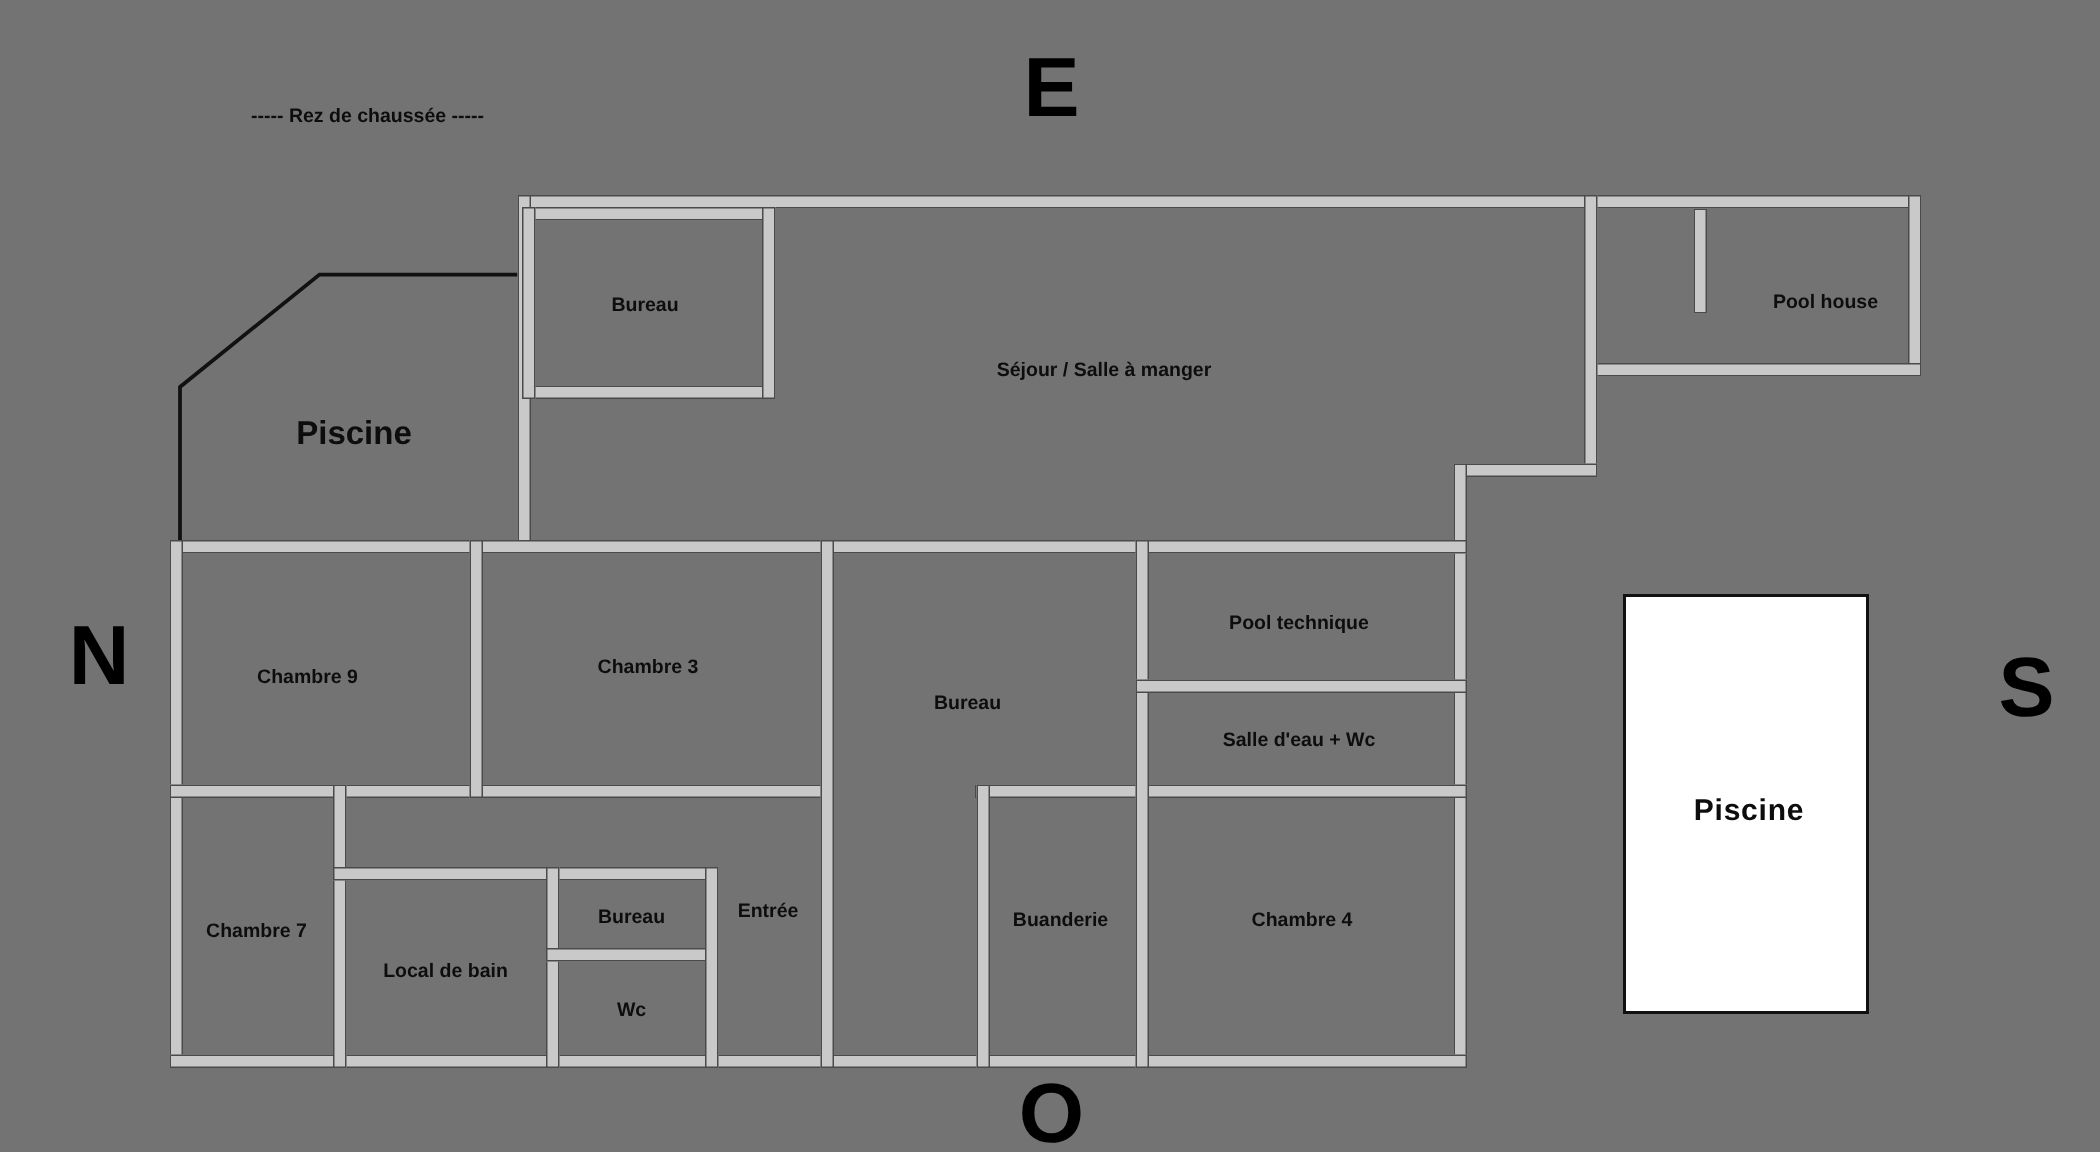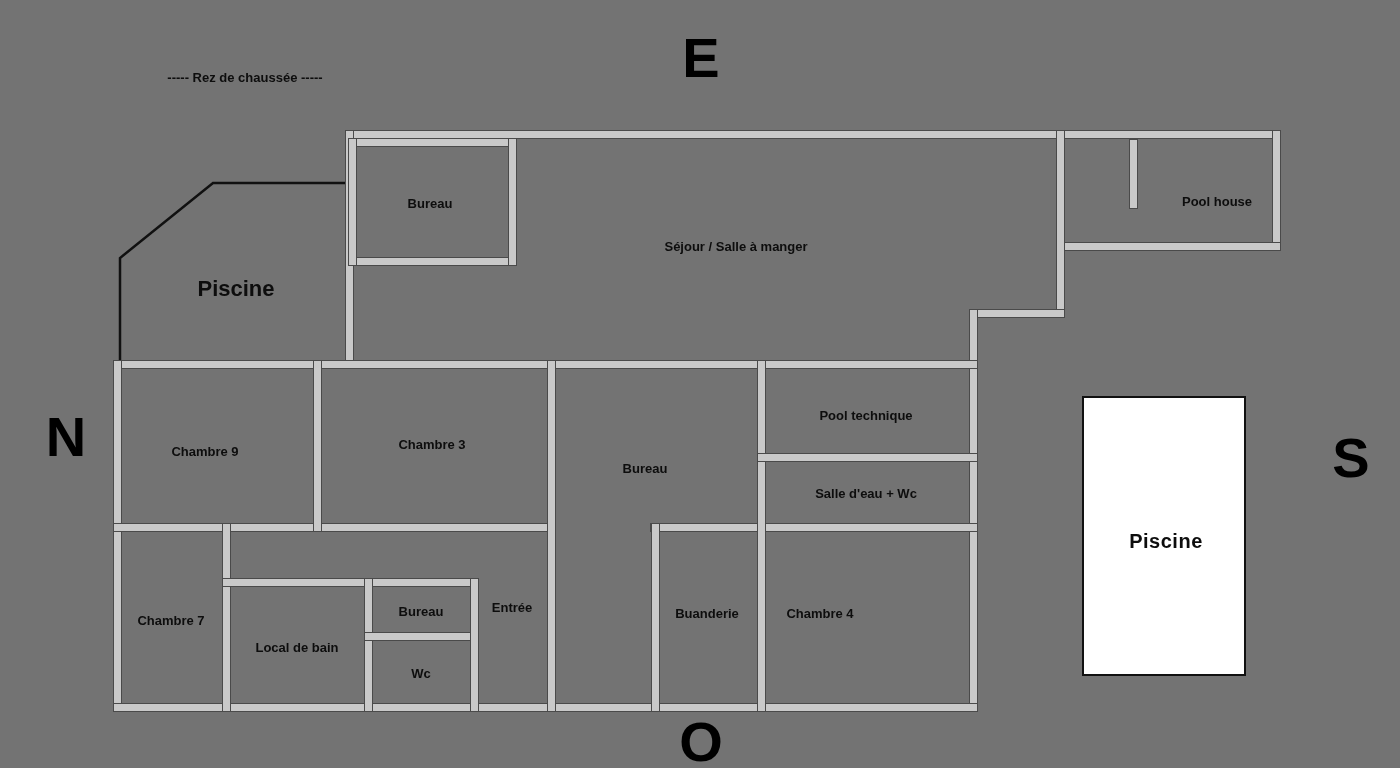--- a/index.html
+++ b/index.html
@@ -111,16 +111,16 @@
   <div class="lbl" style="left:432px;top:444px">Chambre 3</div>
   <div class="lbl" style="left:645px;top:468px">Bureau</div>
   <div class="lbl" style="left:866px;top:415px">Pool technique</div>
   <div class="lbl" style="left:866px;top:493px">Salle d'eau + Wc</div>
   <div class="lbl" style="left:171px;top:620px">Chambre 7</div>
   <div class="lbl" style="left:297px;top:647px">Local de bain</div>
   <div class="lbl" style="left:421px;top:611px">Bureau</div>
   <div class="lbl" style="left:421px;top:673px">Wc</div>
   <div class="lbl" style="left:512px;top:607px">Entrée</div>
   <div class="lbl" style="left:707px;top:613px">Buanderie</div>
-  <div class="lbl" style="left:820px;top:613px">Chambre 4</div>
+  <div class="lbl" style="left:868px;top:613px">Chambre 4</div>
   <div class="lbl lbl-piscine" style="left:1166px;top:541px">Piscine</div>
 
 </div>
 
 </body></html>

